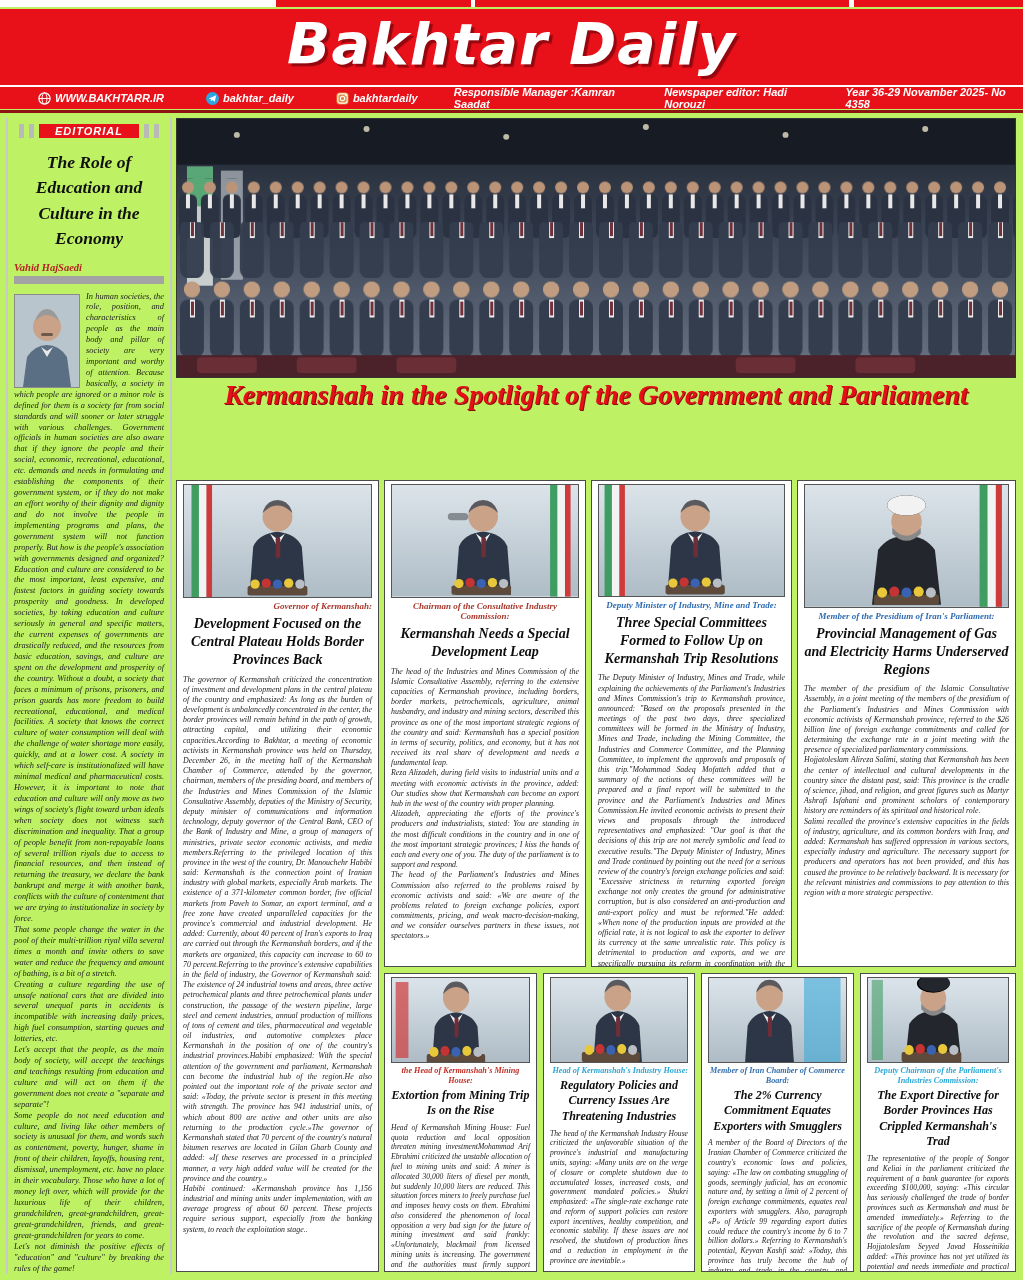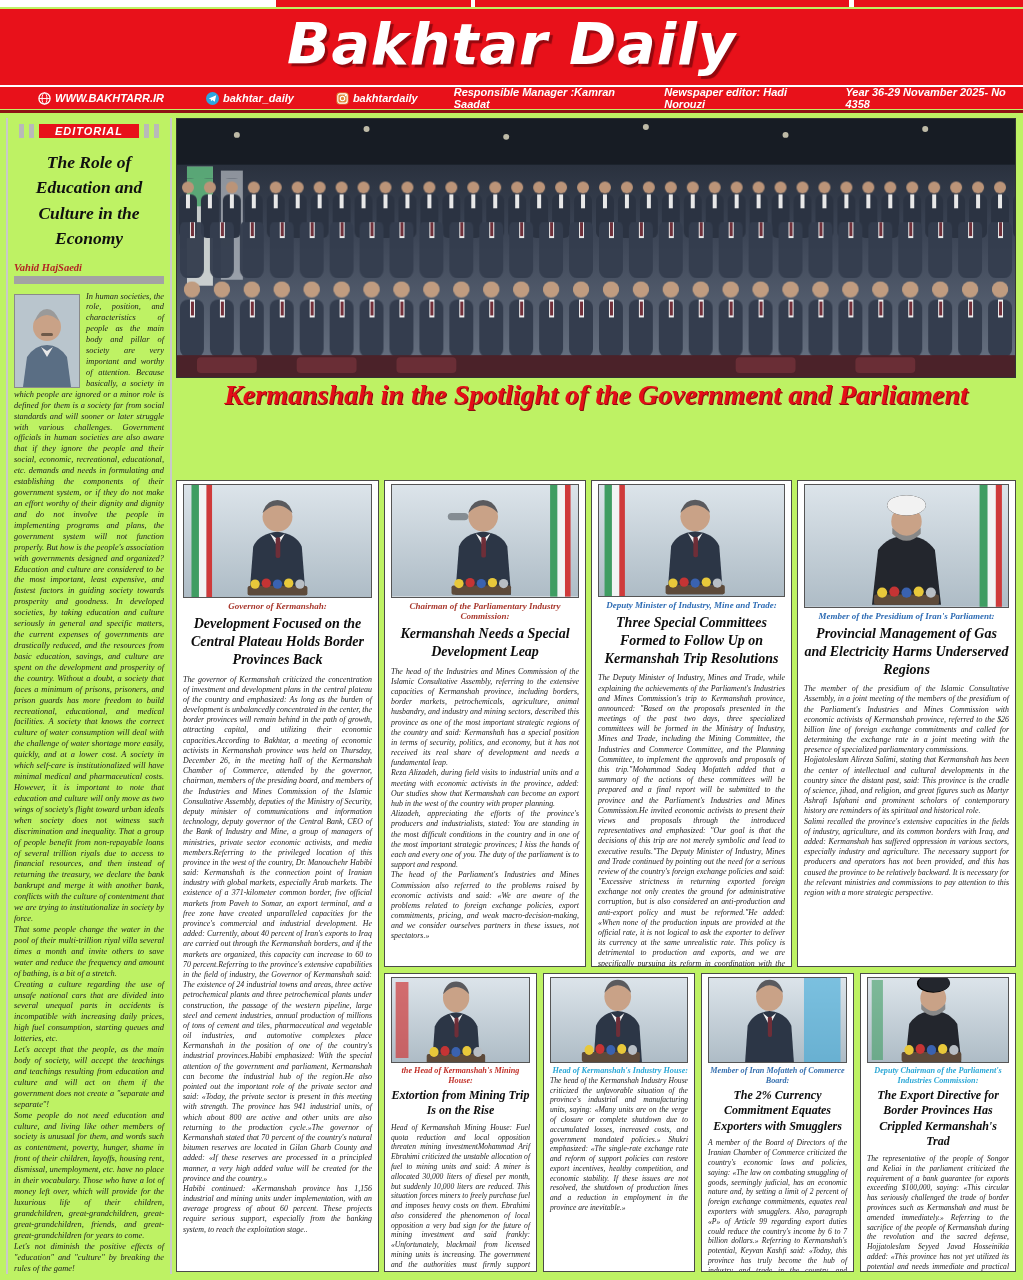--- a/index.html
+++ b/index.html
@@ -210,35 +210,35 @@
 
   <h2 class="abs headline">Kermanshah in the Spotlight of the Government and Parliament</h2>
 
   <article class="abs artbox col1">
     <svg class="ph" viewBox="0 0 200 120" preserveAspectRatio="none">
       <rect width="200" height="120" fill="url(#phbg)"></rect>
         <use href="#sym-flag" x="8" y="0"></use>
       <use href="#sym-person" x="30" y="0"></use>
         <use href="#sym-mics" x="70" y="100"></use>
     </svg>
-    <div class="cap" style="color: rgb(168, 55, 44);">Governor of Kermanshah:</div>
+    <div class="cap" style="color: rgb(168, 55, 44); text-align: right;">Governor of Kermanshah:</div>
     <h3 class="atitle">Development Focused on the Central Plateau Holds Border Provinces Back</h3>
     <div class="abody">The governor of Kermanshah criticized the concentration of investment and development plans in the central plateau of the country and emphasized: As long as the burden of development is unbalancedly concentrated in the center, the border provinces will remain behind in the path of growth, attracting capital, and utilizing their economic capacities.According to Bakhtar, a meeting of economic activists in Kermanshah province was held on Thursday, December 26, in the meeting hall of the Kermanshah Chamber of Commerce, attended by the governor, chairman, members of the presiding board, and members of the Industries and Mines Commission of the Islamic Consultative Assembly, deputies of the Ministry of Security, deputy minister of communications and information technology, deputy governor of the Central Bank, CEO of the Bank of Industry and Mine, a group of managers of ministries, private sector economic activists, and media members.Referring to the privileged location of this province in the west of the country, Dr. Manouchehr Habibi said: Kermanshah is the connection point of Iranian industry with global markets, especially Arab markets. The existence of a 371-kilometer common border, five official markets from Paveh to Somar, an export terminal, and a free zone have created unparalleled capacities for the province's commercial and industrial development. He added: Currently, about 40 percent of Iran's exports to Iraq are carried out through the Kermanshah borders, and if the markets are organized, this capacity can increase to 60 to 70 percent.Referring to the province's extensive capabilities in the field of industry, the Governor of Kermanshah said: The existence of 24 industrial towns and areas, three active petrochemical plants and three petrochemical plants under construction, the passage of the western pipeline, large steel and cement industries, annual production of millions of tons of cement and tiles, pharmaceutical and vegetable oil industries, and automotive complexes place Kermanshah in the position of one of the country's industrial provinces.Habibi emphasized: With the special attention of the government and parliament, Kermanshah can become the industrial hub of the region.He also pointed out the important role of the private sector and said: «Today, the private sector is present in this meeting with strength. The province has 941 industrial units, of which about 800 are active and other units are also returning to the production cycle.»The governor of Kermanshah stated that 70 percent of the country's natural bitumen reserves are located in Gilan Gharb County and added: «If these reserves are processed in a principled manner, a very high added value will be created for the province and the country.»
 Habibi continued: «Kermanshah province has 1,156 industrial and mining units under implementation, with an average progress of about 60 percent. These projects require serious support, especially from the banking system, to reach the exploitation stage..</div>
   </article>
 
   <article class="abs artbox col2">
     <svg class="ph" viewBox="0 0 200 120" preserveAspectRatio="none">
       <rect width="200" height="120" fill="url(#phbg)"></rect>
         <use href="#sym-flag" x="170" y="0"></use>
       <use href="#sym-person" x="28" y="0"></use>
       <rect x="60" y="30" width="22" height="8" rx="4" fill="#3a3f46" opacity="0.5"></rect>
       <use href="#sym-mics" x="66" y="100"></use>
     </svg>
-    <div class="cap" style="color: rgb(168, 55, 44);">Chairman of the Parliamentary Industry Commission:</div>
+    <div class="cap" style="color: rgb(168, 55, 44);">Chairman of the Consultative Industry Commission:</div>
     <h3 class="atitle">Kermanshah Needs a Special Development Leap</h3>
     <div class="abody">The head of the Industries and Mines Commission of the Islamic Consultative Assembly, referring to the extensive capacities of Kermanshah province, including borders, border markets, petrochemicals, agriculture, animal husbandry, and industry and mining sectors, described this province as one of the most important strategic regions of the country and said: Kermanshah has a special position in terms of security, politics, and economy, but it has not received its real share of development and needs a fundamental leap.
 Reza Alizadeh, during field visits to industrial units and a meeting with economic activists in the province, added: Our studies show that Kermanshah can become an export hub in the west of the country with proper planning.
 Alizadeh, appreciating the efforts of the province's producers and industrialists, stated: You are standing in the most difficult conditions in the country and in one of the most important strategic provinces; I kiss the hands of each and every one of you. The duty of the parliament is to support and respond.
 The head of the Parliament's Industries and Mines Commission also referred to the problems raised by economic activists and said: «We are aware of the problems related to foreign exchange policies, export commitments, pricing, and weak macro-decision-making, and we consider ourselves partners in these issues, not spectators.»</div>
   </article>
 
   <article class="abs artbox col3">
     <svg class="ph" viewBox="0 0 200 120" preserveAspectRatio="none">
       <rect width="200" height="120" fill="url(#phbg)"></rect>
@@ -280,30 +280,31 @@
     <div class="abody">Head of Kermanshah Mining House: Fuel quota reduction and local opposition threaten mining investmentMohammad Arif Ebrahimi criticized the unstable allocation of fuel to mining units and said: A miner is allocated 30,000 liters of diesel per month, but suddenly 10,000 liters are reduced. This situation forces miners to freely purchase fuel and imposes heavy costs on them. Ebrahimi also considered the phenomenon of local opposition a very bad sign for the future of mining investment and said frankly: «Unfortunately, blackmail from licensed mining units is increasing. The government and the authorities must firmly support miners so that activities are not closed and the investment environment is not insecure.»</div>
   </article>
 
   <article class="abs artbox bbox b2">
     <svg class="ph" style="height:86px" viewBox="0 0 150 84" preserveAspectRatio="none">
       <rect width="150" height="84" fill="url(#phbg)"></rect>
       <use href="#sym-person" x="10" y="-14" transform="scale(0.92)"></use>
       <use href="#sym-mics" x="36" y="66"></use>
     </svg>
     <div class="cap" style="color: rgb(42, 167, 214); text-align: right;">Head of Kermanshah's Industry House:</div>
+    <h3 class="atitle">Regulatory Policies and Currency Issues Are Threatening Industries</h3>
     <div class="abody">The head of the Kermanshah Industry House criticized the unfavorable situation of the province's industrial and manufacturing units, saying: «Many units are on the verge of closure or complete shutdown due to accumulated losses, increased costs, and government mandated policies.» Shukri emphasized: «The single-rate exchange rate and reform of support policies can restore export incentives, healthy competition, and economic stability. If these issues are not resolved, the shutdown of production lines and a reduction in employment in the province are inevitable.»</div>
   </article>
 
   <article class="abs artbox bbox b3">
     <svg class="ph" style="height:86px" viewBox="0 0 150 84" preserveAspectRatio="none">
       <rect width="150" height="84" fill="url(#phbg)"></rect>
       <rect x="104" y="0" width="40" height="84" fill="#3aa8d8" opacity="0.6"></rect>
       <use href="#sym-person" x="2" y="-14" transform="scale(0.92)"></use>
     </svg>
-    <div class="cap" style="color: rgb(53, 111, 174);">Member of Iran Mofatteh of Commerce Board:</div>
+    <div class="cap" style="color: rgb(53, 111, 174);">Member of Iran Chamber of Commerce Board:</div>
     <h3 class="atitle">The 2% Currency Commitment Equates Exporters with Smugglers</h3>
     <div class="abody">A member of the Board of Directors of the Iranian Chamber of Commerce criticized the country's economic laws and policies, saying: «The law on combating smuggling of goods, seemingly judicial, has an economic nature and, by setting a limit of 2 percent of foreign exchange commitments, equates real exporters with smugglers. Also, paragraph «P» of Article 99 regarding export duties could reduce the country's income by 6 to 7 billion dollars.» Referring to Kermanshah's potential, Keyvan Kashfi said: «Today, this province has truly become the hub of industry and trade in the country, and immediate support for its economic activists is essential.»</div>
   </article>
 
   <article class="abs artbox bbox b4">
     <svg class="ph" style="height:86px" viewBox="0 0 150 84" preserveAspectRatio="none">
       <rect width="150" height="84" fill="url(#phbg)"></rect>
       <rect x="4" y="2" width="12" height="80" fill="#3f9d62" opacity="0.6"></rect>
       <use href="#sym-cleric" x="6" y="-14" transform="scale(0.92)"></use>
       <ellipse cx="71" cy="5" rx="17" ry="9" fill="#23262d"></ellipse>

